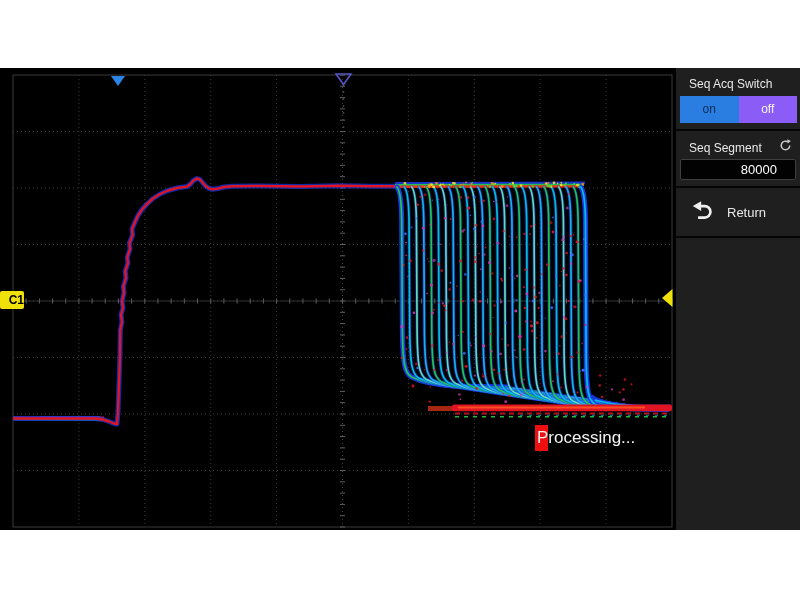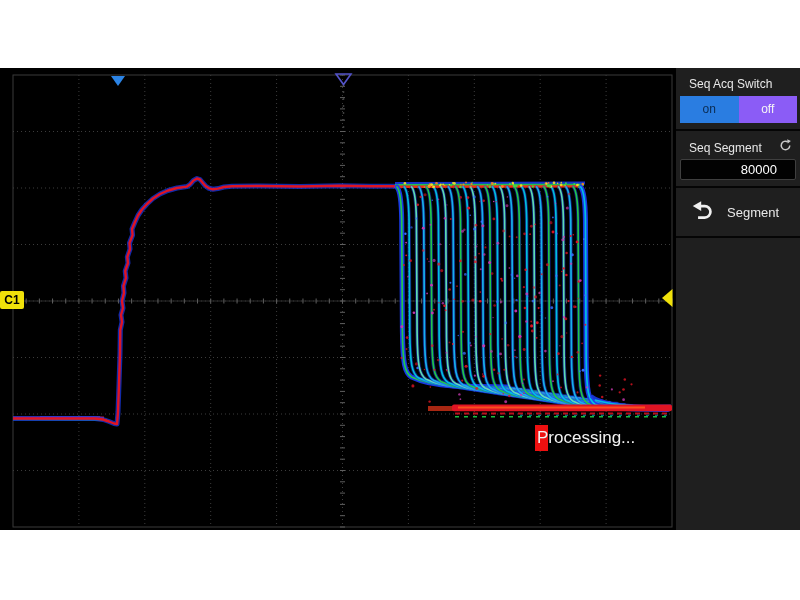--- a/index.html
+++ b/index.html
@@ -1,21 +1,21 @@
 <!DOCTYPE html>
 <html><head>
 <meta charset="utf-8">
 <style>
   html,body{margin:0;padding:0;}
   body{width:800px;height:600px;background:#ffffff;font-family:"Liberation Sans",sans-serif;overflow:hidden;position:relative;}
   .screen{position:absolute;left:0;top:68px;width:800px;height:462px;background:#000;}
   #scope-svg{position:absolute;left:0;top:0;}
   
   .c1-badge{position:absolute;left:0;top:223px;width:24px;height:18px;background:#f0e10a;color:#000;
-    font-size:12px;font-weight:bold;text-align:center;line-height:18px;border-radius:2px;z-index:4;}
+    font-size:12px;font-weight:bold;text-align:right;line-height:18px;border-radius:2px;z-index:4;}
   
   .processing{position:absolute;left:535px;top:357px;height:26px;z-index:4;}
   .processing .pblock{position:absolute;left:0;top:0;width:13px;height:26px;background:#ee1010;}
   .processing .ptext{position:relative;z-index:1;margin-left:2px;color:#f2f2f2;font-size:17px;line-height:26px;white-space:nowrap;}
   
   .panel{position:absolute;right:0;top:0;width:124px;height:462px;background:#1f1f1f;display:flex;flex-direction:column;z-index:5;}
   .psec{border-bottom:2px solid #050505;}
   .sec-acq{height:61px;}
   .sec-seg{height:55px;}
   .sec-ret{height:50px;display:flex;align-items:center;padding-left:15px;gap:13px;box-sizing:border-box;}
@@ -526,17 +526,17 @@
       </div>
       <div class="pfield">80000</div>
     </div>
     <div class="psec sec-ret">
       <span>
         <svg width="23" height="23" viewBox="0 0 26 26">
           <polygon points="2,8 11.5,2.5 11.5,13.5" fill="#f0f0f0"></polygon>
           <path d="M9.5 8 H15.5 A6.5 6.5 0 0 1 15.5 21 H8" stroke="#f0f0f0" stroke-width="3" fill="none"></path>
         </svg>
       </span>
-      <span class="ret-label">Segment</span>
+      <span class="ret-label">Return</span>
     </div>
     <div class="psec filler"></div>
   </div>
 </div>
 
 </body></html>

